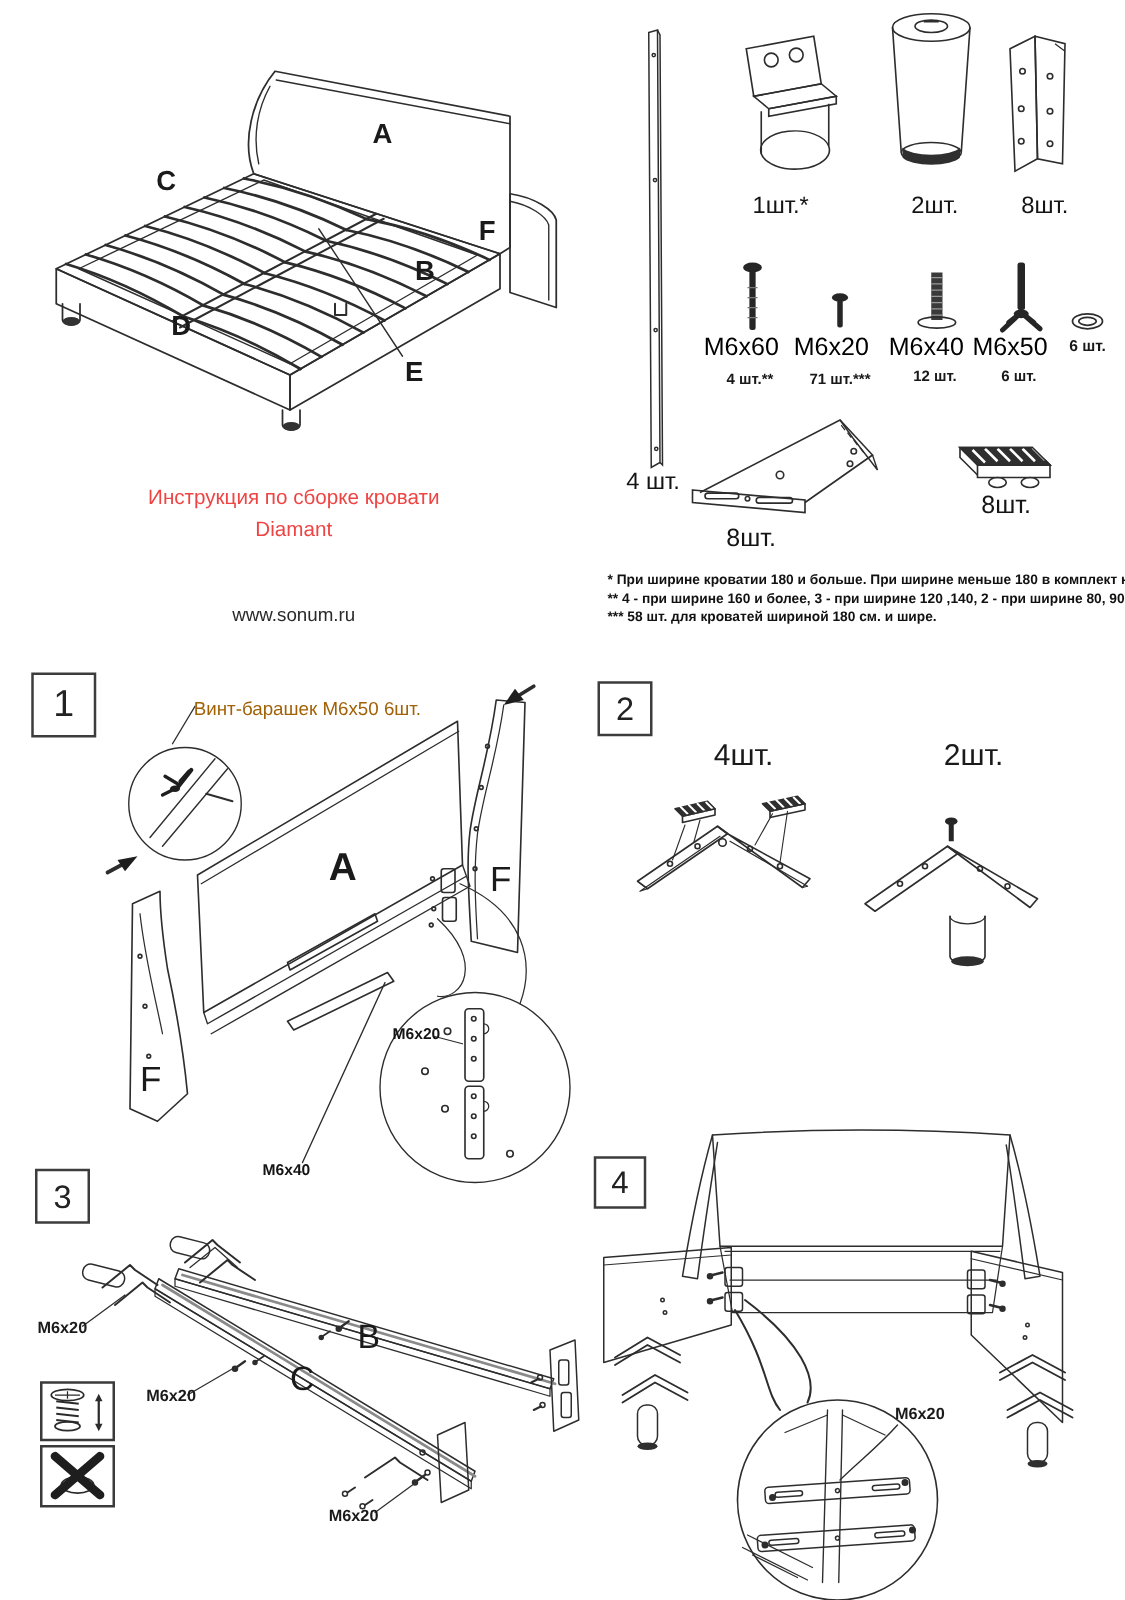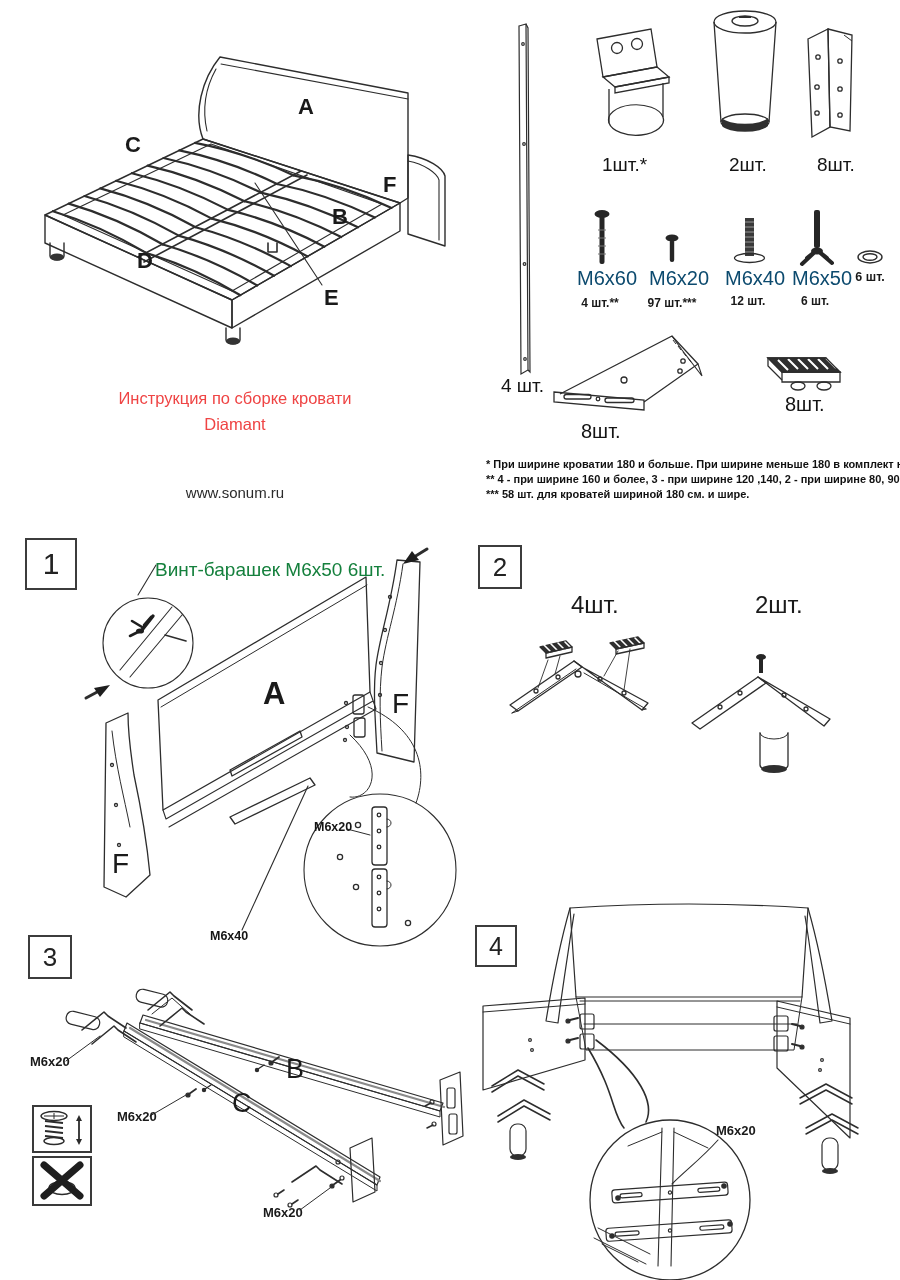--- a/index.html
+++ b/index.html
@@ -2,31 +2,31 @@
 <html><head>
 <meta charset="utf-8">
 <style>
   html,body{margin:0;padding:0;background:#fff}
   #page{position:relative;width:900px;height:1280px;background:#fff;overflow:hidden;
         font-family:"Liberation Sans",sans-serif;color:#1c1c1c}
   .abs{position:absolute}
   svg{position:absolute;left:0;top:0;overflow:visible}
   .lbl{position:absolute;font-weight:bold;color:#1a1a1a;line-height:1;white-space:nowrap}
   .qty{position:absolute;color:#141414;line-height:1.1;white-space:nowrap}
-  .fast-name{position:absolute;width:74px;text-align:right;font-size:20px;color:#0c4a6e;white-space:nowrap}
+  .fast-name{position:absolute;width:74px;text-align:left;font-size:20px;color:#000000;white-space:nowrap}
   .fast-qty{position:absolute;width:74px;text-align:center;font-size:12px;font-weight:bold;color:#191919;white-space:nowrap}
   .stepbox{position:absolute;border:2px solid #3c3c3c;background:#fff;display:flex;
            align-items:center;justify-content:center;font-size:27px;color:#222}
   .title-block{position:absolute;left:55px;top:386px;width:360px;text-align:center;
                font-size:16.5px;color:#ef4444;line-height:1.55}
   .website{position:absolute;left:55px;top:484px;width:360px;text-align:center;font-size:15px;color:#2a2a2a}
   .footnotes{position:absolute;left:486px;top:457px;width:410px;font-size:11px;font-weight:bold;
              color:#111;line-height:1.35;white-space:nowrap}
   .iconbox{position:absolute;border:2.5px solid #3a3a3a;background:#fff}
-  .callout{position:absolute;font-size:19px;color:#15803d;white-space:nowrap}
+  .callout{position:absolute;font-size:15px;color:#a16207;white-space:nowrap}
 </style>
 </head>
 <body>
 
 <div id="page">
 
   <div class="abs" style="left:30px;top:35px;width:445px;height:315px">
     <svg width="445" height="315" viewBox="0 0 445 315" fill="none" stroke="#2d2d2d" stroke-width="1.4" stroke-linejoin="round" stroke-linecap="round">
 
       <path d="M190,22 L378,58 L378,163 L370,168 L173,104 C163,78 172,44 190,22 Z"></path>
@@ -122,21 +122,21 @@
       <path d="M11,22 L19,22 M11,30 L19,30 M11,38 L19,38 M11,46 L19,46" stroke="#777" stroke-width="1"></path>
     </svg>
     <div class="fast-name" style="left:78px;top:262px">М6х60</div>
     <div class="fast-qty" style="left:78px;top:291px">4 шт.**</div>
 
     <svg class="abs" style="left:174px;top:228px" width="26" height="34" viewBox="0 0 26 34">
       <ellipse cx="13" cy="5" rx="6.5" ry="3.5" fill="#262626"></ellipse>
       <rect x="10.8" y="7" width="4.4" height="22" rx="2" fill="#262626"></rect>
     </svg>
     <div class="fast-name" style="left:150px;top:262px">М6х20</div>
-    <div class="fast-qty" style="left:150px;top:291px">97 шт.***</div>
+    <div class="fast-qty" style="left:150px;top:291px">71 шт.***</div>
 
     <svg class="abs" style="left:246px;top:211px" width="38" height="52" viewBox="0 0 38 52">
       <rect x="14" y="2" width="9" height="38" fill="#3a3a3a"></rect>
       <path d="M14,6 L23,6 M14,11 L23,11 M14,16 L23,16 M14,21 L23,21 M14,26 L23,26 M14,31 L23,31 M14,36 L23,36" stroke="#999" stroke-width="1"></path>
       <ellipse cx="18.5" cy="42" rx="15" ry="4.5" fill="none" stroke="#2d2d2d" stroke-width="1.3"></ellipse>
     </svg>
     <div class="fast-name" style="left:226px;top:262px">М6х40</div>
     <div class="fast-qty" style="left:226px;top:289px">12 шт.</div>
 
     <svg class="abs" style="left:308px;top:203px" width="48" height="60" viewBox="0 0 48 60">

